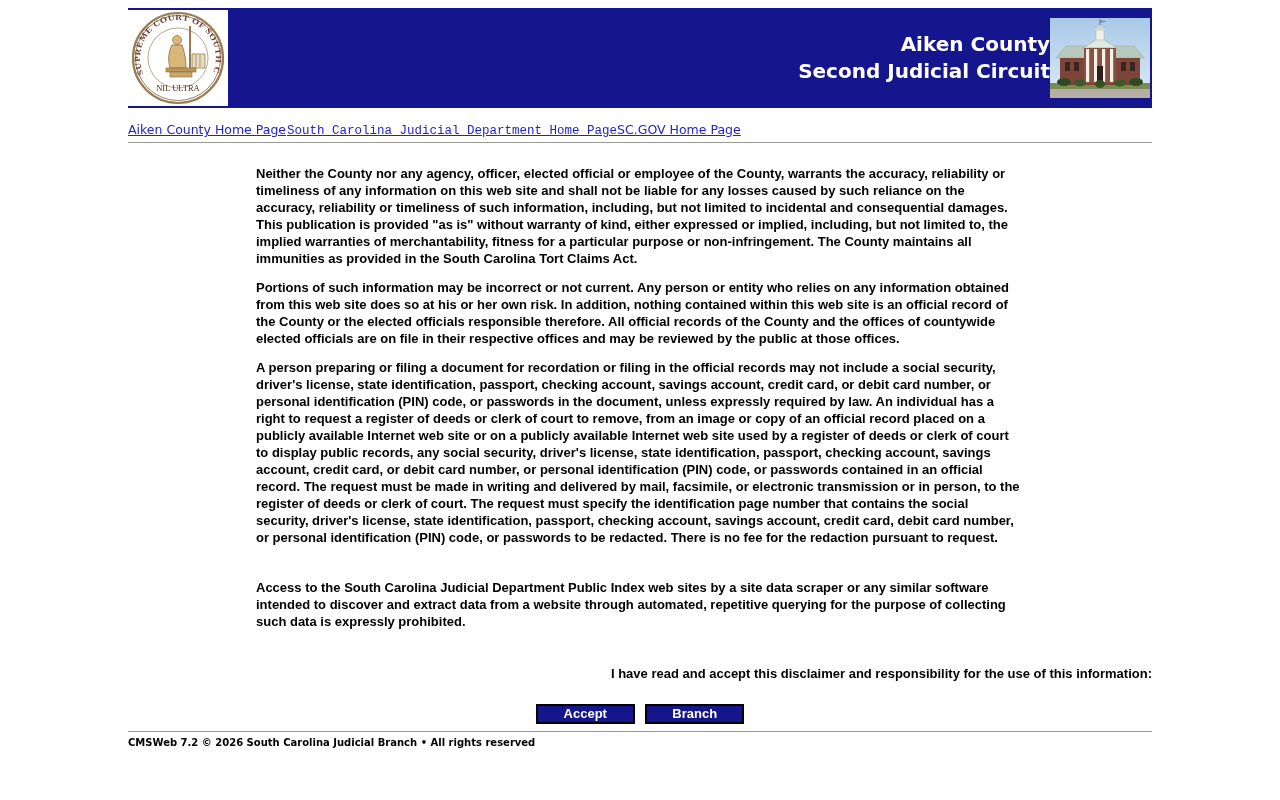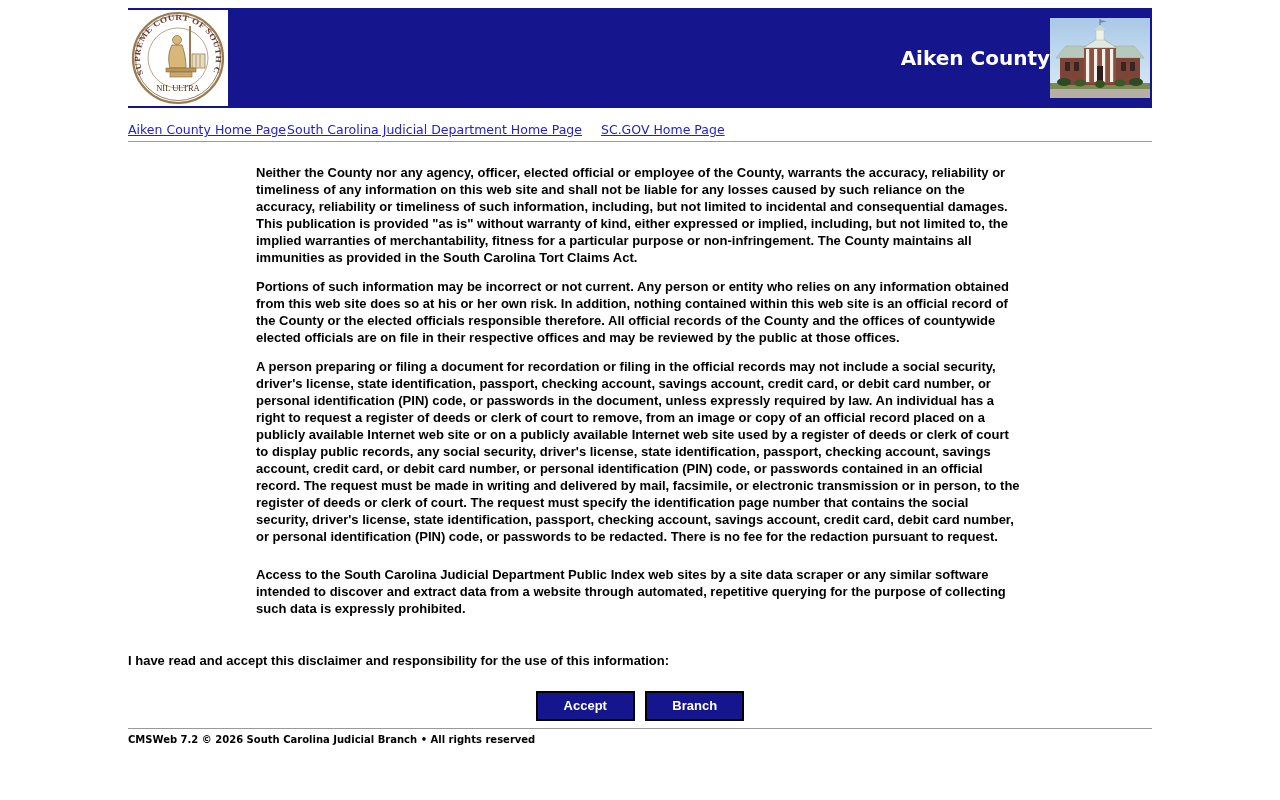--- a/index.html
+++ b/index.html
@@ -21,26 +21,26 @@
   .photo-box svg{display:block;width:100px;height:80px;}
 
   
   .nav{margin:14px 0 4px 0;font-family:"DejaVu Sans",sans-serif;font-size:12.5px;}
   .nav a{color:var(--link);text-decoration:underline;margin-right:5px;cursor:pointer;}
   hr.rule{border:none;border-top:1px solid #999;margin:4px 0 0 0;height:0;}
 
   
   .disclaimer{width:768px;margin:22px auto 0 auto;font-weight:bold;font-size:13px;line-height:17px;}
   .disclaimer p{margin:0 0 12px 0;}
-  .disclaimer p.gap-top{margin-top:21px;}
+  .disclaimer p.gap-top{margin-top:33px;}
 
-  .prompt{margin-top:36px;text-align:left;font-weight:bold;font-size:13px;}
+  .prompt{margin-top:36px;text-align:right;font-weight:bold;font-size:13px;}
 
   .button-row{margin-top:23px;text-align:center;}
-  .btn{display:inline-block;width:99px;height:30px;background:var(--buttonBg);color:var(--buttonText);
+  .btn{display:inline-block;width:99px;height:20px;background:var(--buttonBg);color:var(--buttonText);
        border:2px solid #000;font-family:"Liberation Sans",sans-serif;font-weight:bold;font-size:13px;
        line-height:16px;padding:0;margin:0 3px;cursor:pointer;}
 
   hr.rule-bottom{border:none;border-top:1px solid #999;margin:7px 0 0 0;height:0;}
   .footer{margin-top:5px;font-family:"DejaVu Sans",sans-serif;font-weight:bold;font-size:10px;}
 </style>
 </head>
 <body>
 
 <div class="page">
@@ -63,20 +63,21 @@
         <line x1="68" y1="45" x2="68" y2="57" stroke="#8a6a3a" stroke-width="0.6"></line>
         <line x1="72" y1="45" x2="72" y2="57" stroke="#8a6a3a" stroke-width="0.6"></line>
         <rect x="38" y="58" width="30" height="4" fill="#b89558" stroke="#8a6a3a" stroke-width="0.6"></rect>
         <rect x="42" y="62" width="22" height="5" fill="#caa76a" stroke="#8a6a3a" stroke-width="0.6"></rect>
         <text x="50" y="81" text-anchor="middle" font-size="8.5" font-family="Liberation Serif, serif" fill="#4a3216">NIL ULTRA</text>
       </svg>
     </div>
 
     <div class="title-block">
       <div>Aiken County</div>
+      <div>Second Judicial Circuit</div>
     </div>
 
     <div class="photo-box">
       <svg viewBox="0 0 100 80">
         <defs>
           <linearGradient id="sky" x1="0" y1="0" x2="0" y2="1">
             <stop offset="0" stop-color="#a9c9e7"></stop>
             <stop offset="1" stop-color="#dcebf6"></stop>
           </linearGradient>
         </defs>
@@ -110,21 +111,21 @@
         <ellipse cx="14" cy="64" rx="7" ry="4" fill="#2e4a22"></ellipse>
         <ellipse cx="30" cy="65" rx="6" ry="3.4" fill="#3a5a2a"></ellipse>
         <ellipse cx="70" cy="65" rx="6" ry="3.4" fill="#3a5a2a"></ellipse>
         <ellipse cx="86" cy="64" rx="7" ry="4" fill="#2e4a22"></ellipse>
         <ellipse cx="50" cy="66" rx="5" ry="4" fill="#33511f"></ellipse>
       </svg>
     </div>
   </div>
 
   <div class="nav">
-    <a href="#" style="margin-right: 1px;">Aiken County Home Page</a><a href="#" style="margin-right: 19px;">South Carolina Judicial Department Home Page</a><a href="#" style="margin-right: 9px;">SC.GOV Home Page</a>
+    <a href="#" style="margin-right: 1px;">Aiken County Home Page</a><a href="#" style="margin-right: 0; font-family: Liberation Mono, monospace;">South Carolina Judicial Department Home Page</a><a href="#" style="margin-right: 9px;">SC.GOV Home Page</a>
   </div>
   <hr class="rule">
 
   <div class="disclaimer">
     <p>Neither the County nor any agency, officer, elected official or employee of the County, warrants the accuracy, reliability or timeliness of any information on this web site and shall not be liable for any losses caused by such reliance on the accuracy, reliability or timeliness of such information, including, but not limited to incidental and consequential damages. This publication is provided "as is" without warranty of kind, either expressed or implied, including, but not limited to, the implied warranties of merchantability, fitness for a particular purpose or non-infringement. The County maintains all immunities as provided in the South Carolina Tort Claims Act.</p>
     <p>Portions of such information may be incorrect or not current. Any person or entity who relies on any information obtained from this web site does so at his or her own risk. In addition, nothing contained within this web site is an official record of the County or the elected officials responsible therefore. All official records of the County and the offices of countywide elected officials are on file in their respective offices and may be reviewed by the public at those offices.</p>
     <p>A person preparing or filing a document for recordation or filing in the official records may not include a social security, driver's license, state identification, passport, checking account, savings account, credit card, or debit card number, or personal identification (PIN) code, or passwords in the document, unless expressly required by law. An individual has a right to request a register of deeds or clerk of court to remove, from an image or copy of an official record placed on a publicly available Internet web site or on a publicly available Internet web site used by a register of deeds or clerk of court to display public records, any social security, driver's license, state identification, passport, checking account, savings account, credit card, or debit card number, or personal identification (PIN) code, or passwords contained in an official record. The request must be made in writing and delivered by mail, facsimile, or electronic transmission or in person, to the register of deeds or clerk of court. The request must specify the identification page number that contains the social security, driver's license, state identification, passport, checking account, savings account, credit card, debit card number, or personal identification (PIN) code, or passwords to be redacted. There is no fee for the redaction pursuant to request.</p>
     <p class="gap-top">Access to the South Carolina Judicial Department Public Index web sites by a site data scraper or any similar software intended to discover and extract data from a website through automated, repetitive querying for the purpose of collecting such data is expressly prohibited.</p>
   </div>
 

